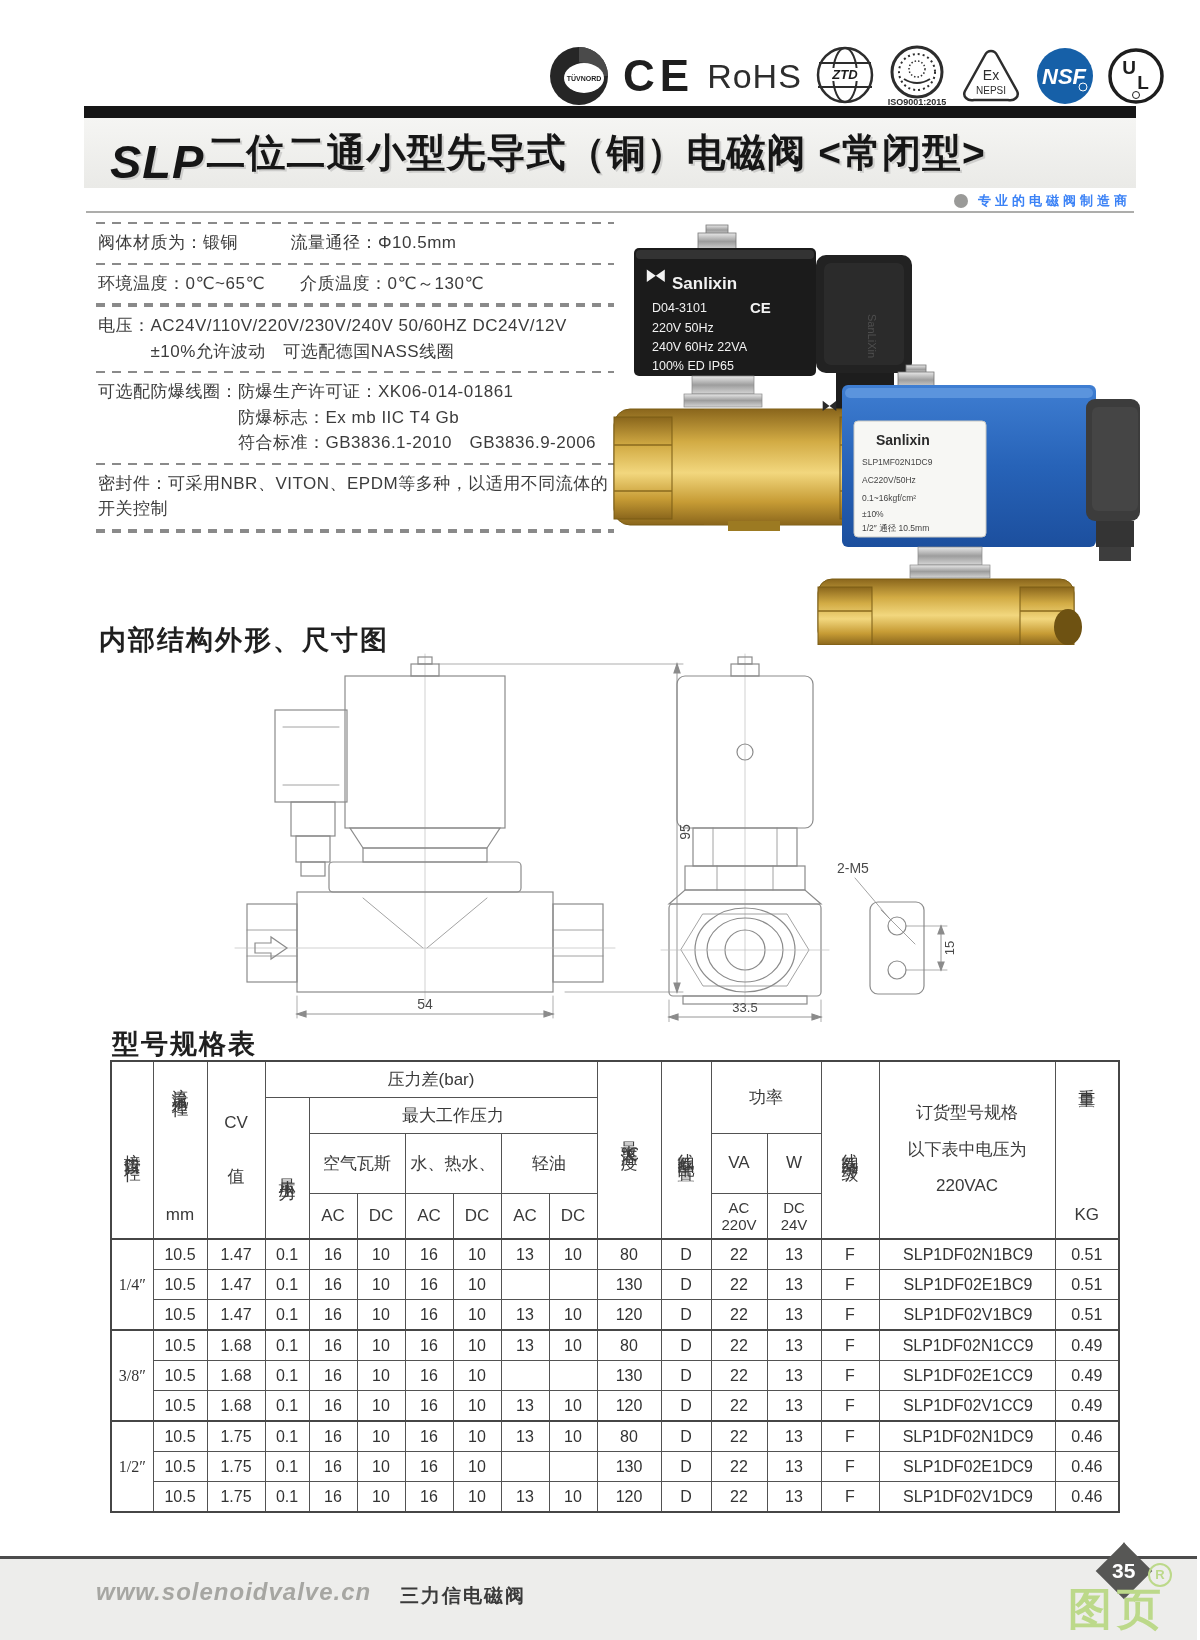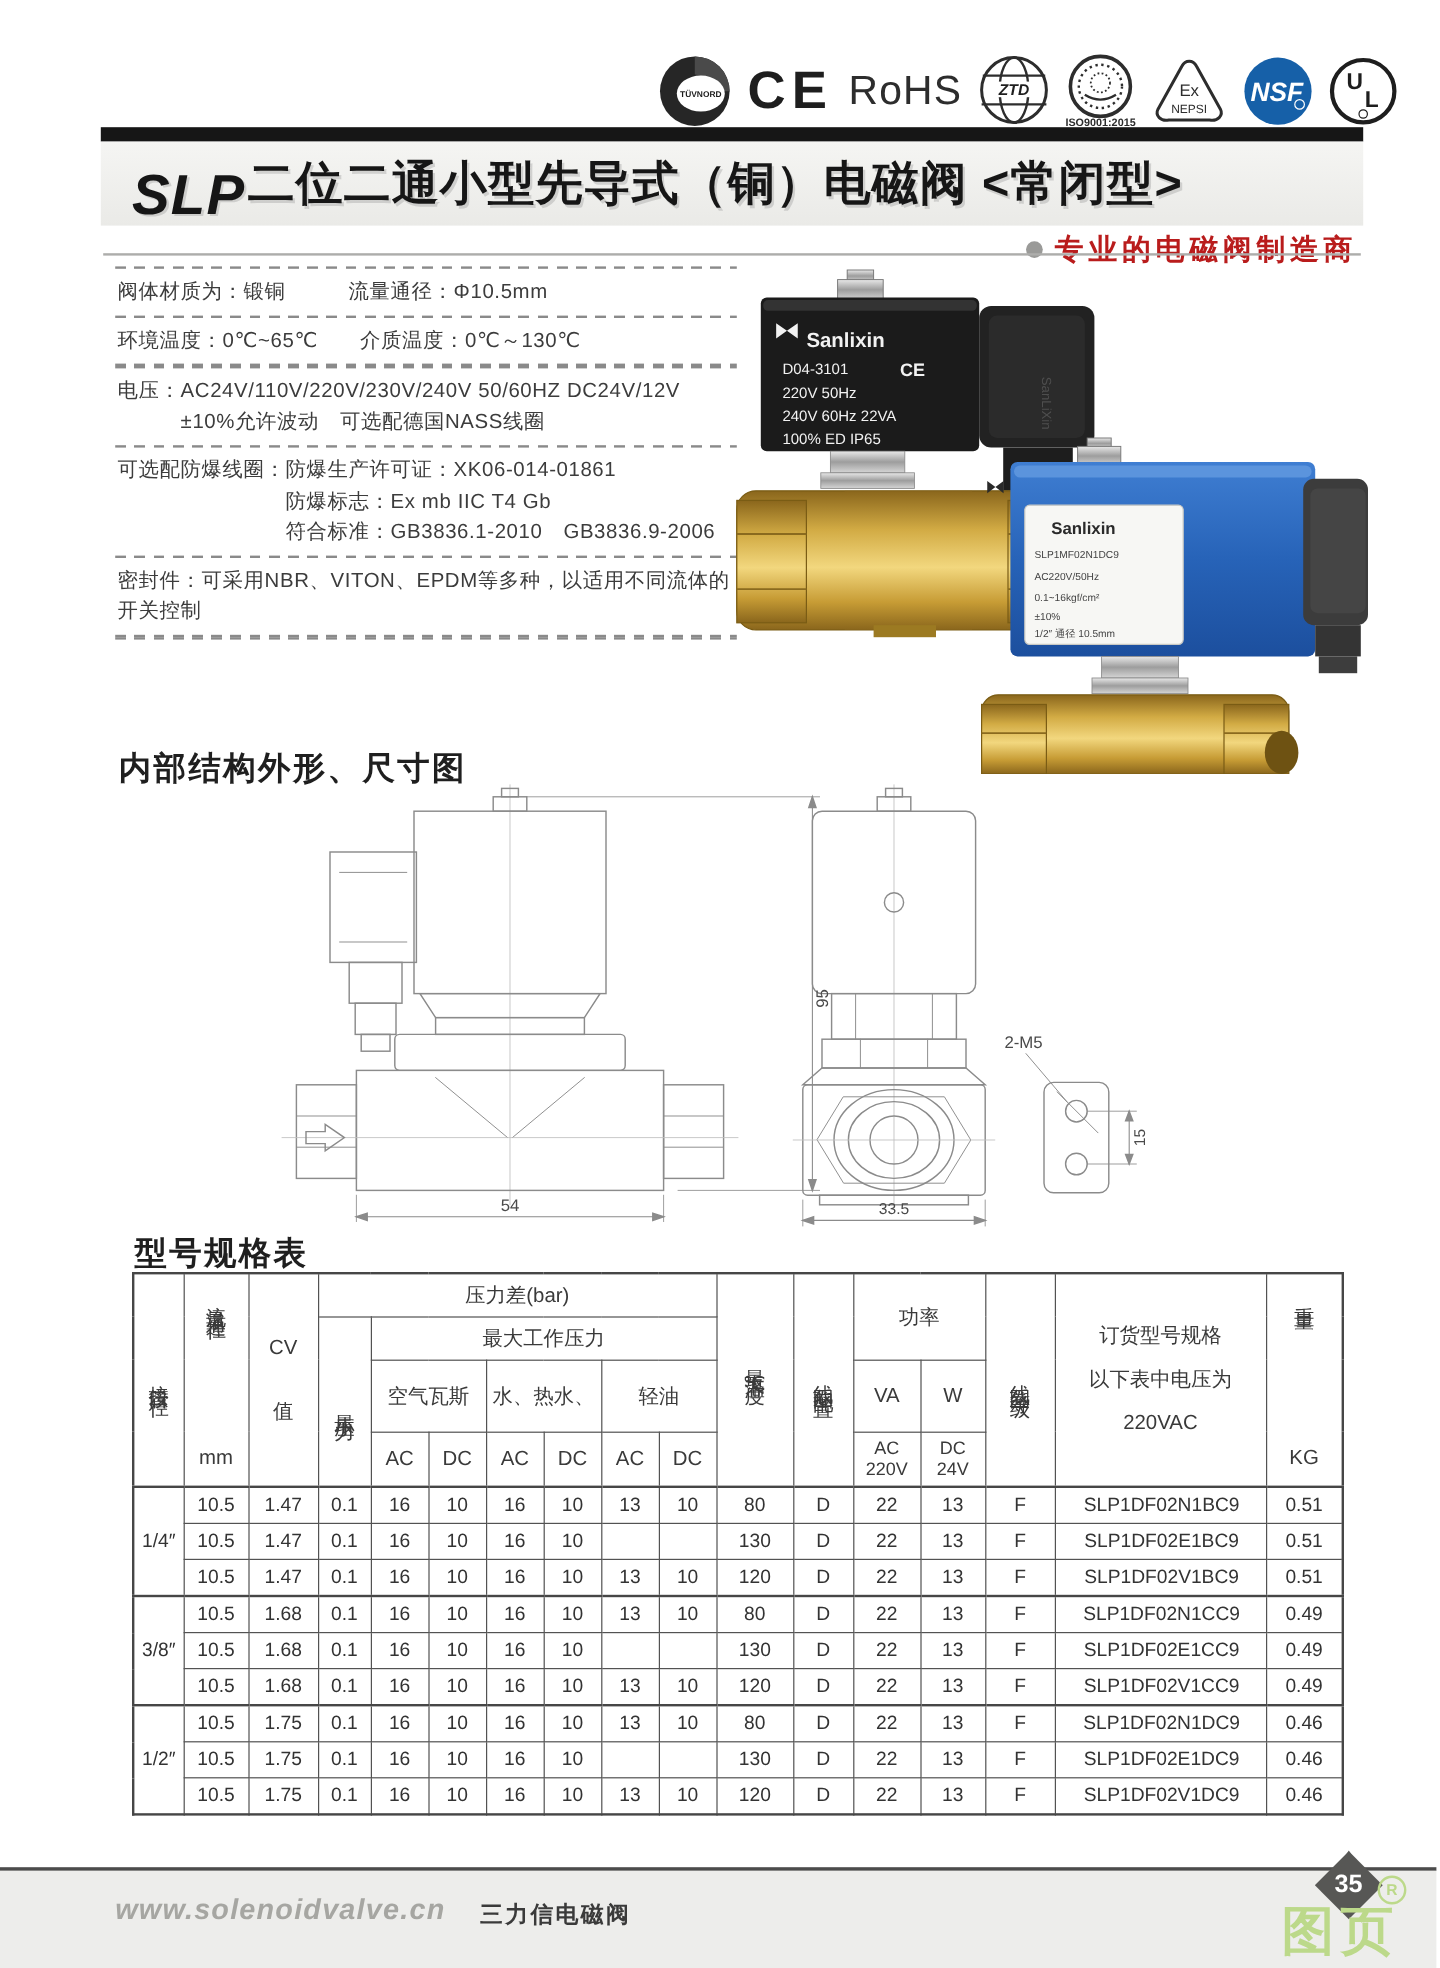--- a/index.html
+++ b/index.html
@@ -13,21 +13,21 @@
   .ce-text{font-size:44px;font-weight:bold;color:#1e1e1e;letter-spacing:5px;}
   .iso-label{font-size:9px;font-weight:bold;color:#2d2d2d;margin-top:-2px;}
 
   
   .banner-strip{position:absolute;left:84px;top:106px;width:1052px;height:12px;background:#161616;}
   .banner{position:absolute;left:84px;top:118px;width:1052px;height:70px;background:linear-gradient(#f5f5f3,#eaeae7);display:flex;align-items:center;padding-left:26px;box-sizing:border-box;}
   .title-slp{font-style:italic;font-weight:bold;font-size:47px;color:#161616;letter-spacing:1px;text-shadow:2px 2px 0 rgba(150,150,150,.35);margin-top:16px;}
   .title-cn{font-weight:bold;font-size:39px;color:#161616;letter-spacing:1px;margin-left:2px;text-shadow:2px 2px 0 rgba(150,150,150,.35);}
   .tagline{position:absolute;right:66px;top:192px;display:flex;align-items:center;gap:10px;}
   .tagline .dot{width:14px;height:14px;border-radius:50%;background:#9a9a98;}
-  .tagline .txt{font-size:24px;font-weight:bold;color:#b91c1c;letter-spacing:4px;}
+  .tagline .txt{font-size:13px;font-weight:bold;color:#3b82f6;letter-spacing:4px;}
   .top-rule{position:absolute;left:86px;top:211px;width:1048px;height:2px;background:#adadab;}
 
   
   .spec-list{position:absolute;left:96px;top:222px;width:518px;}
   .spec-item{font-size:17px;line-height:1.5;color:#3c3c3c;white-space:pre-line;padding:6px 2px 7px;letter-spacing:0.5px;}
   .dash-line{height:2px;background:repeating-linear-gradient(90deg,#8a8a8a 0 9px,transparent 9px 16px);}
 
   
   .sec-title{position:absolute;font-size:27px;font-weight:bold;color:#1f1f1f;letter-spacing:2px;}
 
@@ -36,21 +36,21 @@
   .spec-table th,.spec-table td{border:1px solid #525252;text-align:center;color:#333;overflow:hidden;}
   .spec-table thead th{font-weight:normal;font-size:17px;color:#3a3a3a;}
   .spec-table tbody td{font-size:16px;height:29px;padding:0 1px;}
   .spec-table thead tr:last-child th{border-bottom:2px solid #464646;}
   .spec-table tr.group-start td{border-top:2px solid #464646;}
   .vtext{writing-mode:vertical-rl;text-orientation:upright;display:inline-block;letter-spacing:4px;}
   .th-flex{display:flex;flex-direction:column;align-items:center;justify-content:space-between;height:164px;padding:7px 0;box-sizing:border-box;}
   .preline{white-space:pre-line;}
   .order-th{line-height:2.15;font-size:17px;margin-top:12px;}
   .model-cell{text-align:left;padding-left:3px !important;font-size:15.5px;letter-spacing:0;}
-  .size-cell{font-size:16px;}
+  .size-cell{font-size:16px;font-family:Liberation Serif, serif;}
   .hr1{height:36px;}.hr2{height:36px;}.hr3{height:60px;}.hr4{height:46px;}
 
   
   .footer-rule{position:absolute;left:0;top:1556px;width:1200px;height:3px;background:#4c4c4c;}
   .footer{position:absolute;left:0;top:1559px;width:1200px;height:81px;background:#ededeb;}
   .footer-url{position:absolute;left:96px;top:1578px;font-size:24px;font-weight:bold;font-style:italic;color:#a6a6a2;letter-spacing:1px;}
   .footer-company{position:absolute;left:400px;top:1583px;font-size:19px;font-weight:bold;color:#3a3a3a;letter-spacing:2px;}
   .page-badge{position:absolute;left:1104px;top:1551px;width:40px;height:40px;background:#57575S;background:#575755;transform:rotate(45deg);display:flex;align-items:center;justify-content:center;}
   .page-badge span{transform:rotate(-45deg);color:#fff;font-weight:bold;font-size:21px;}
   .badge-spike{position:absolute;left:1116px;top:1542px;width:0;height:0;border-left:8px solid transparent;border-right:8px solid transparent;border-bottom:12px solid #6a6a68;}

